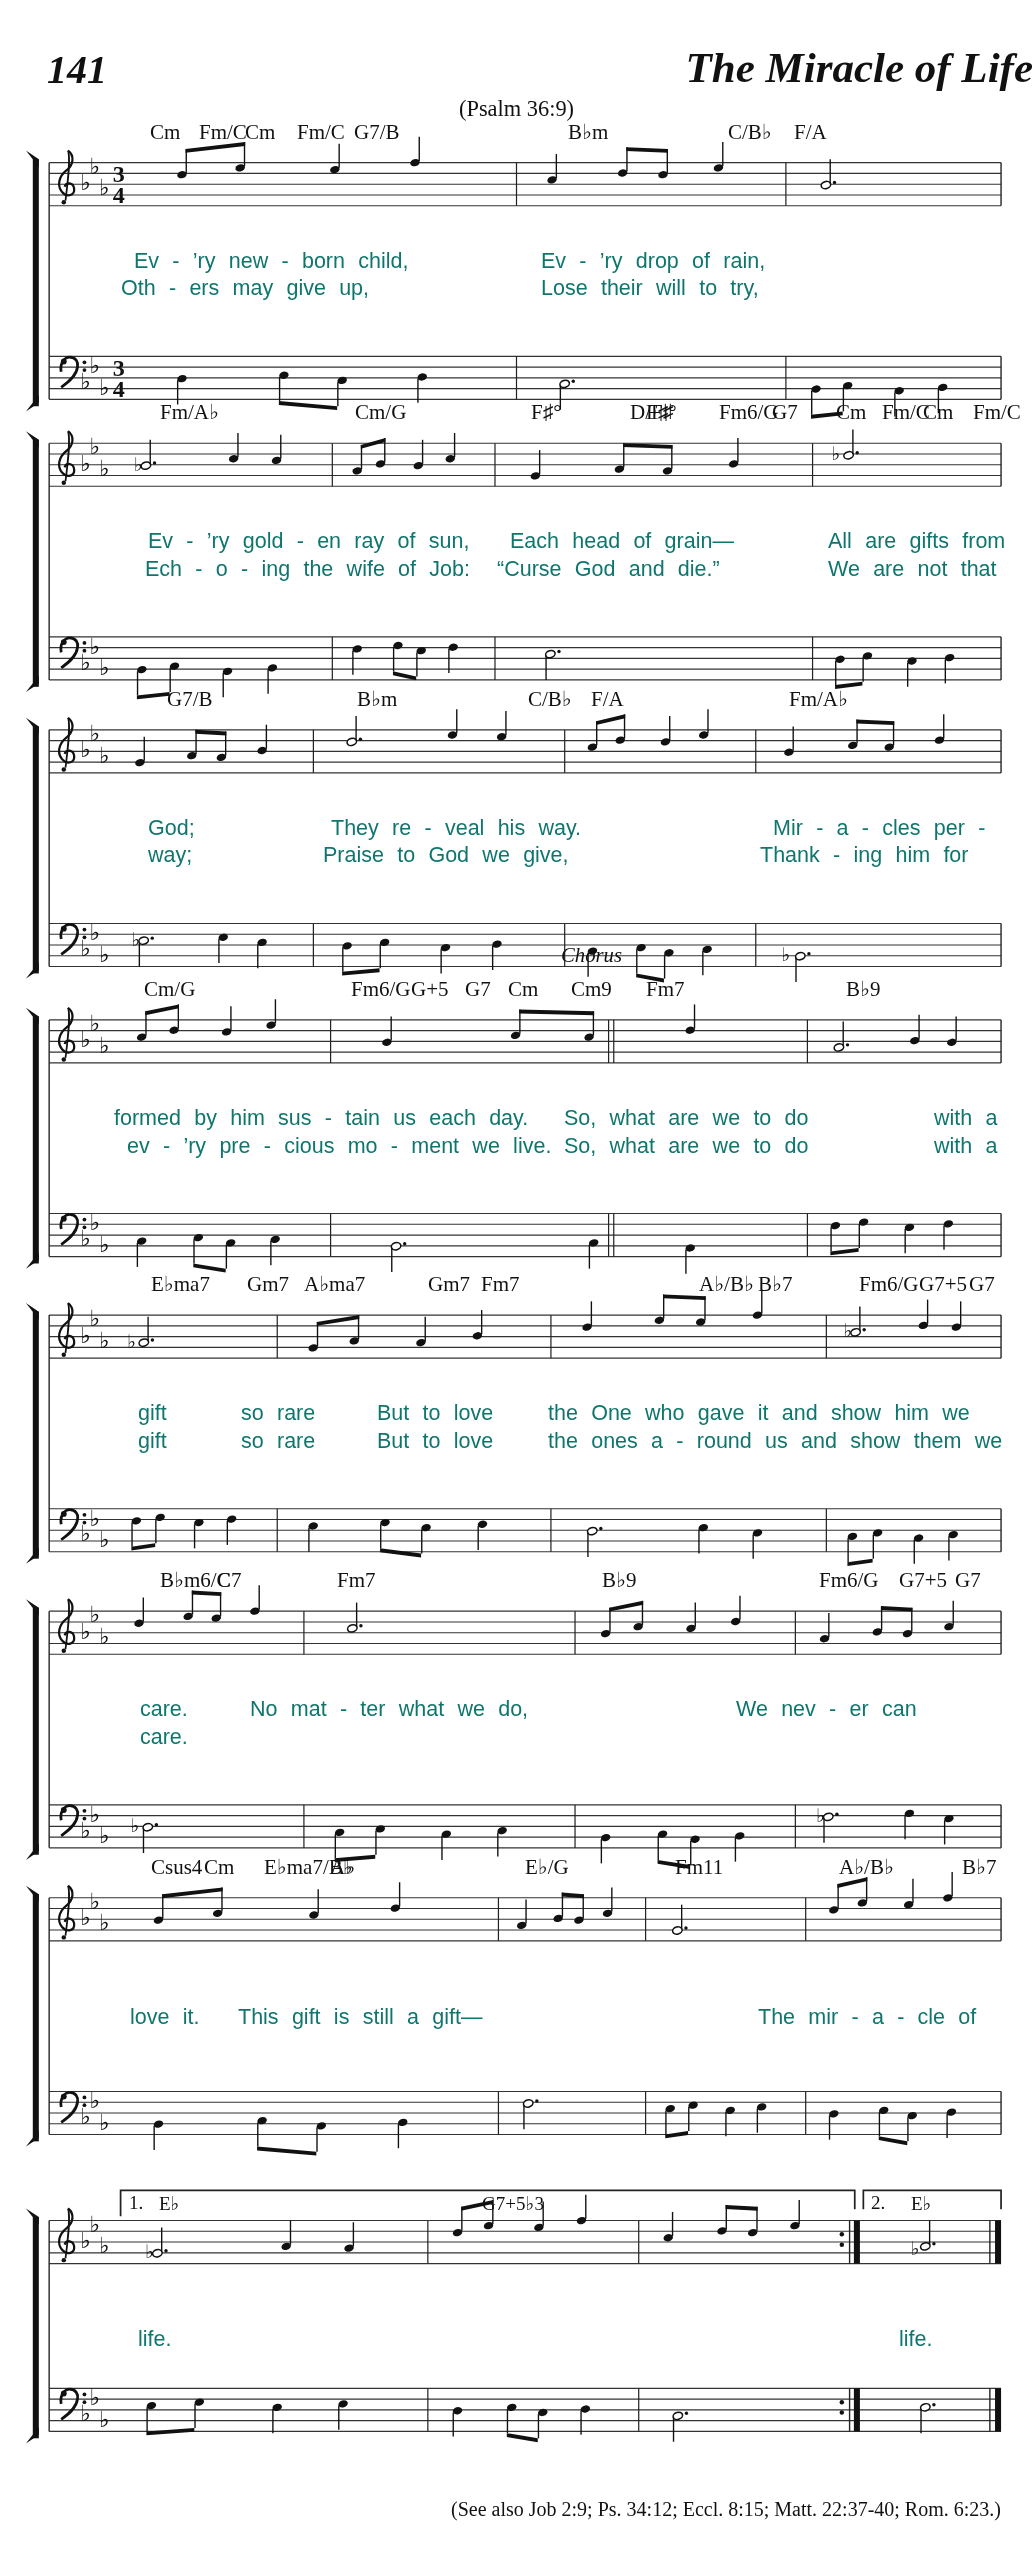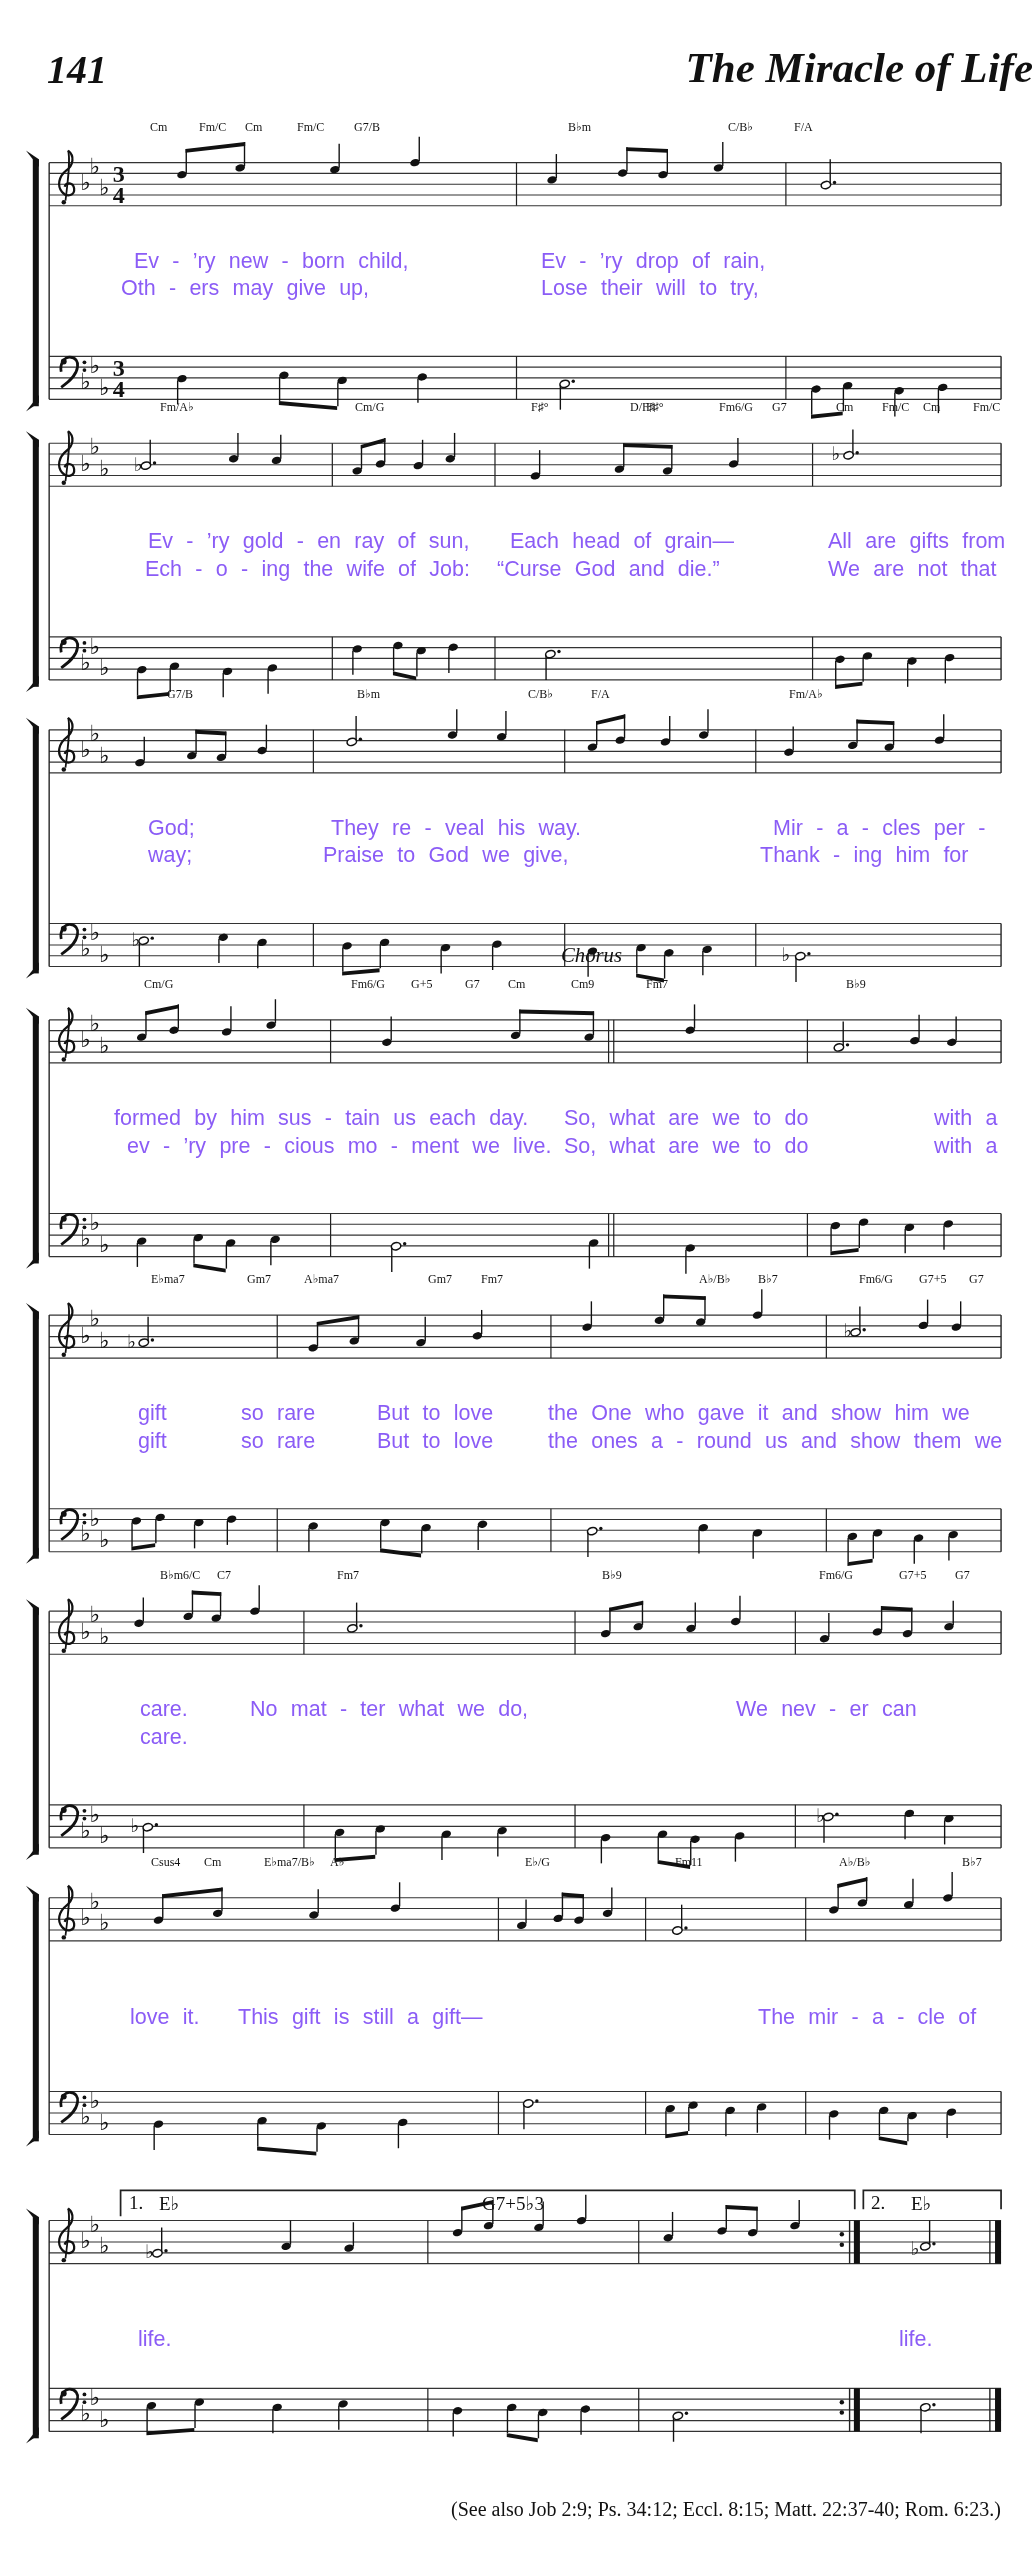--- a/index.html
+++ b/index.html
@@ -5,24 +5,24 @@
   html,body{margin:0;padding:0;background:#fff}
   body{width:1033px;height:2576px;position:relative;color:#111;
        font-family:"Liberation Serif","DejaVu Serif",serif}
   .page{position:absolute;inset:0;background:#fff}
   #notation{position:absolute;left:0;top:0}
   .hymn-number{position:absolute;left:47px;top:46px;
        font-style:italic;font-weight:bold;font-size:40px}
   .hymn-title{position:absolute;left:0;right:0;top:43px;text-align:right;
        font-style:italic;font-weight:bold;font-size:43px}
   .hymn-sub{position:absolute;left:0;right:0;top:96px;text-align:center;font-size:22.4px}
-  .chord{position:absolute;font-size:12px;white-space:nowrap;
+  .chord{position:absolute;font-size:21px;white-space:nowrap;
        font-family:"Liberation Serif","DejaVu Sans",serif}
   .lyric{position:absolute;font-size:21.5px;white-space:nowrap;word-spacing:.34em;
-       color:#8b5cf6;font-family:"Liberation Sans","DejaVu Sans",sans-serif}
+       color:#0f766e;font-family:"Liberation Sans","DejaVu Sans",sans-serif}
   .chorus{position:absolute;font-style:italic;font-weight:normal;font-size:20.7px}
   .ending-label{position:absolute;font-size:19px;white-space:nowrap;
        font-family:"Liberation Serif","DejaVu Sans",serif}
   .footnote{position:absolute;right:32px;top:2498px;font-size:20px;white-space:nowrap}
 </style>
 </head>
 <body>
 
 <div class="page">
   <svg id="notation" width="1033" height="2576" viewBox="0 0 1200 2993">
@@ -1154,20 +1154,21 @@
       <circle cx="1085" cy="2607" r="2" fill="#111"></circle>
       <g>
         <ellipse cx="1075" cy="2797" rx="5.6" ry="4.1" transform="rotate(-16 1075 2797)" fill="#fff" stroke="#111" stroke-width="1.8"></ellipse>
       </g>
       <line x1="1070" y1="2799" x2="1070" y2="2827" stroke="#111" stroke-width="1.6"></line>
       <circle cx="1085" cy="2794" r="2" fill="#111"></circle>
       <text x="1058" y="2620" font-size="22" font-family="&quot;DejaVu Sans&quot;,sans-serif" fill="#111">♭</text>
     </svg>
   <div class="hymn-number">141</div>
   <div class="hymn-title">The Miracle of Life</div>
+  <div class="hymn-sub">(Psalm 36:9)</div>
   <div id="overlays">
       <div class="chord" style="left: 150px; top: 120px;">Cm</div>
       <div class="chord" style="left: 199px; top: 120px;">Fm/C</div>
       <div class="chord" style="left: 245px; top: 120px;">Cm</div>
       <div class="chord" style="left: 297px; top: 120px;">Fm/C</div>
       <div class="chord" style="left: 354px; top: 120px;">G7/B</div>
       <div class="chord" style="left: 568px; top: 120px;">B♭m</div>
       <div class="chord" style="left: 728px; top: 120px;">C/B♭</div>
       <div class="chord" style="left: 794px; top: 120px;">F/A</div>
       <div class="lyric" style="left: 134px; top: 249px;">Ev - ’ry  new - born  child,</div>

